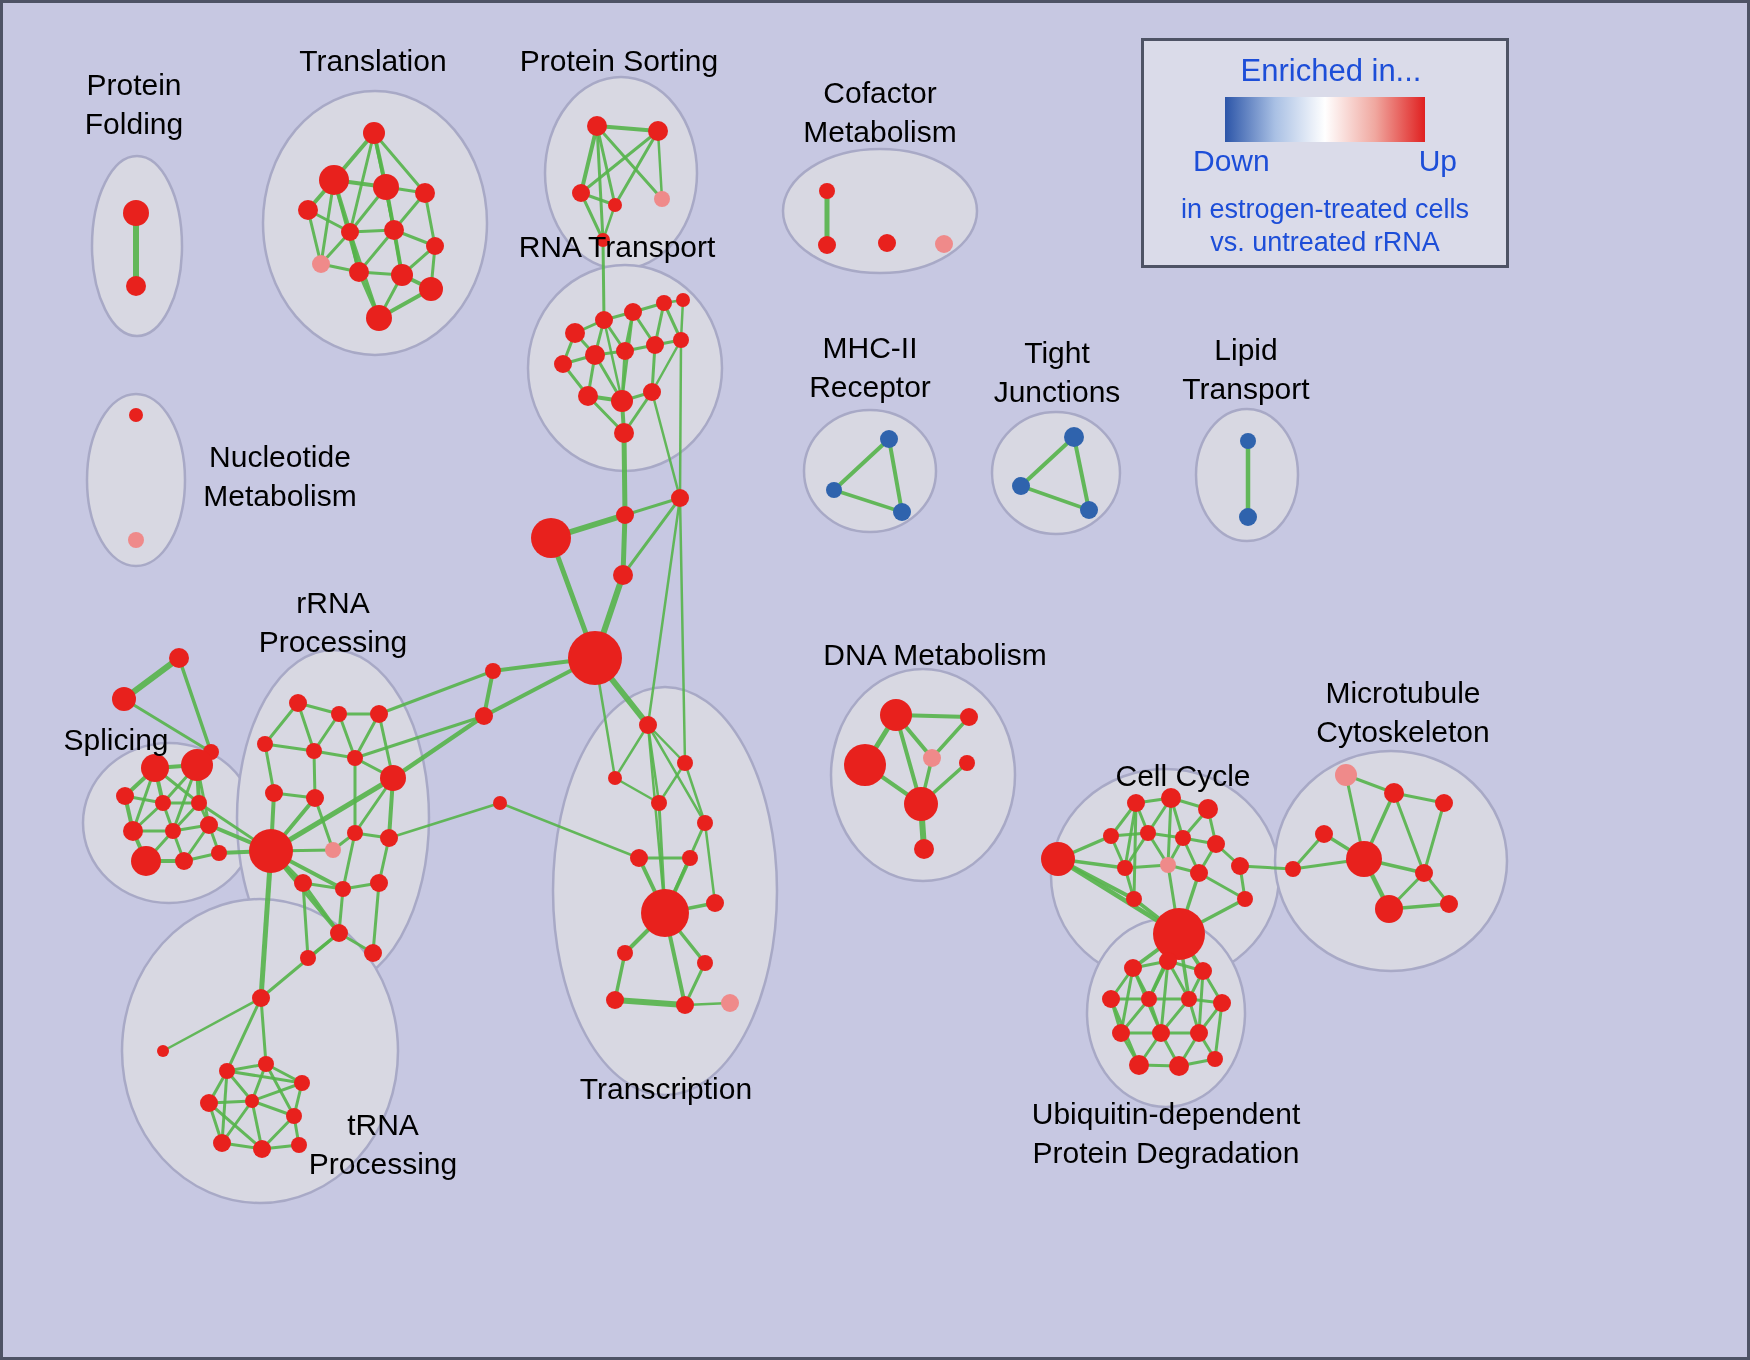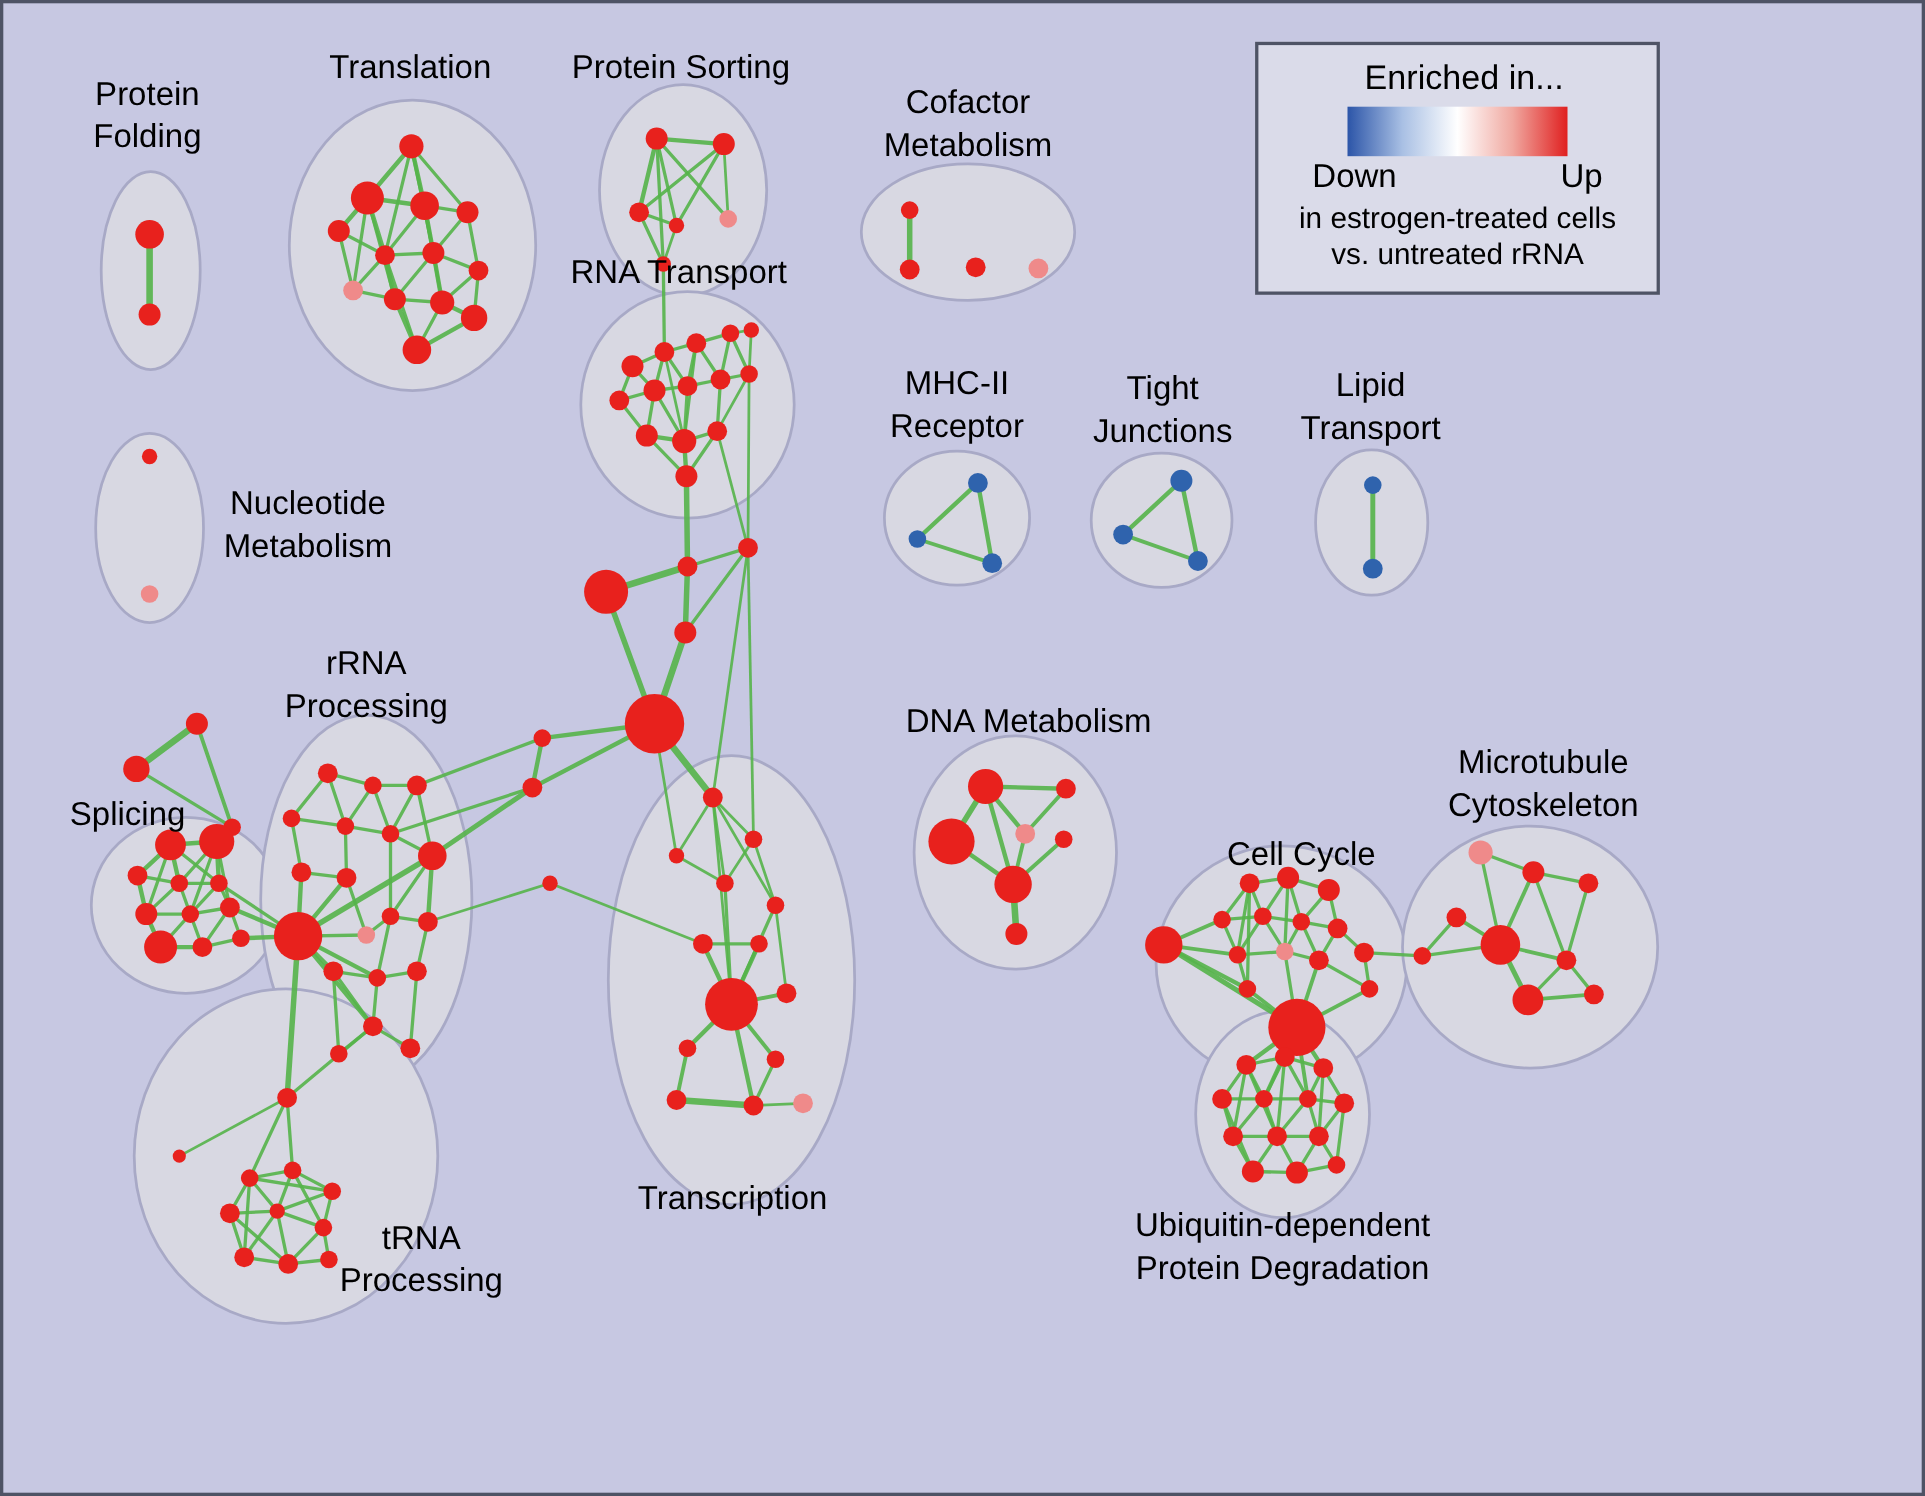--- a/index.html
+++ b/index.html
@@ -1,29 +1,29 @@
 <!DOCTYPE html>
 <html><head>
 <meta charset="utf-8">
 <style>
   html,body{margin:0;padding:0;background:#8f92a8;}
   .figure{
     position:relative;width:1750px;height:1360px;box-sizing:border-box;
     background:#c7c8e2;border:3px solid #4e5365;overflow:hidden;
-    font-family:"Liberation Sans","DejaVu Sans",sans-serif;color:#000000;
+    font-family:"Liberation Sans","DejaVu Sans",sans-serif;color:#1d4ed8;
   }
   #network{position:absolute;left:0;top:0;}
   #network text{font-family:"Liberation Sans","DejaVu Sans",sans-serif;}
   .legend{
     position:absolute;left:1138px;top:35px;width:368px;height:230px;box-sizing:border-box;
     background:#dadbe9;border:3px solid #4e5365;text-align:center;
   }
   .legend-title{font-size:31px;margin-top:12px;padding-left:12px;}
   .legend-gradient{width:200px;height:45px;margin:8px auto 0;}
-  .legend-ends{width:264px;margin:2px auto 4px;display:flex;justify-content:space-between;font-size:30px;}
+  .legend-ends{width:264px;margin:2px auto 15px;display:flex;justify-content:space-between;font-size:30px;}
   .legend-sub{font-size:27px;line-height:33px;}
   .legend-sub:first-of-type{margin-top:4px;}
 </style>
 </head>
 <body>
 
 <div class="figure">
   <svg id="network" width="1750" height="1360" viewBox="0 0 1750 1360">
       <g>
         <ellipse cx="134" cy="243" rx="45" ry="90" fill="#d8d8e2" stroke="#a8a9c6" stroke-width="2.5"></ellipse>

